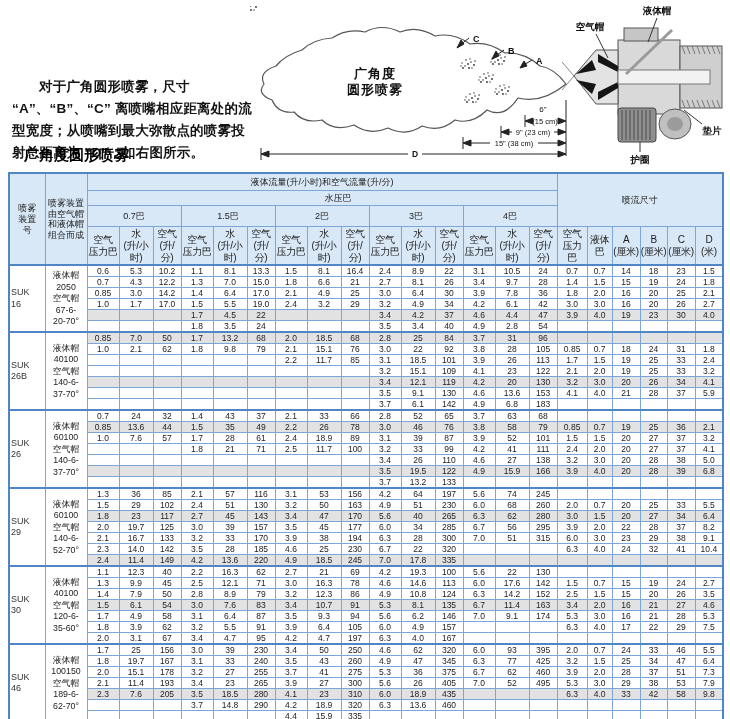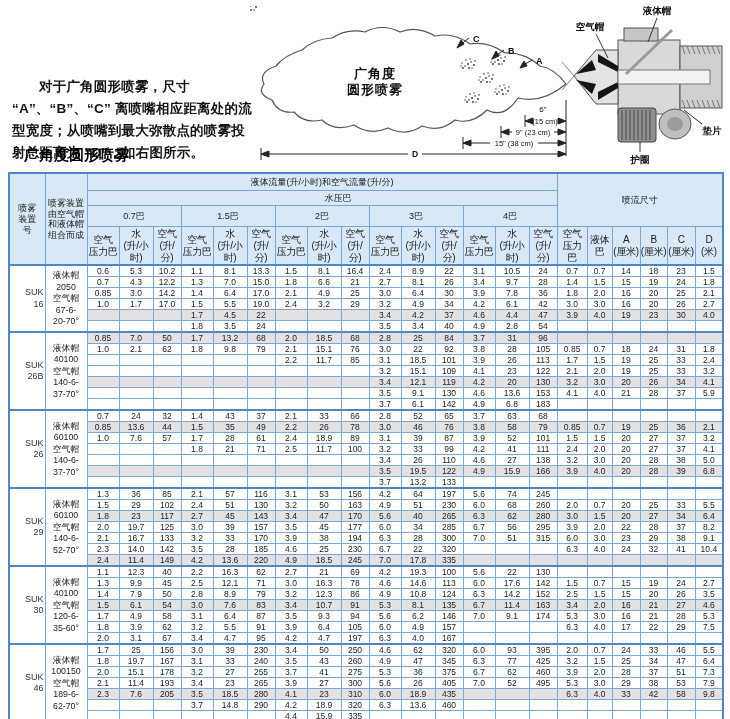--- a/index.html
+++ b/index.html
@@ -32,21 +32,21 @@
   thead tr.hr1 th { height:14px; font-size:9px; }
   thead tr.hr2 th { height:12px;padding-left:32px; }
   thead tr.hr3 th { height:18px; }
   thead tr.hr4 th { height:30px; font-size:10px; letter-spacing:-0.3px; }
   thead th.bigspan { font-size:9px;margin-top:12px; }
   tbody td {
     font-size:8.5px; height:10px; line-height:10px; padding:0 1px;
     text-align:center; color:#222; white-space:nowrap; overflow:hidden; background:#fff;
   }
   td.device-cell {
-    font-size:9px; white-space:pre-line; line-height:1.3; text-align:right;
+    font-size:9px; white-space:pre-line; line-height:1.3; text-align:left;
     vertical-align:middle; background:#fff; color:#333;
   }
   td.combo-cell {
     font-size:8.8px; white-space:pre-line; line-height:1.3; text-align:center;
     vertical-align:middle; background:#fff; color:#222;
   }
   tr.shaded td { background:#e2e2e2; }
   tr.shaded td.device-cell, tr.shaded td.combo-cell { background:#fff; }
   tr.group-start td { border-top:2px solid #4e86c6; }
 </style>

